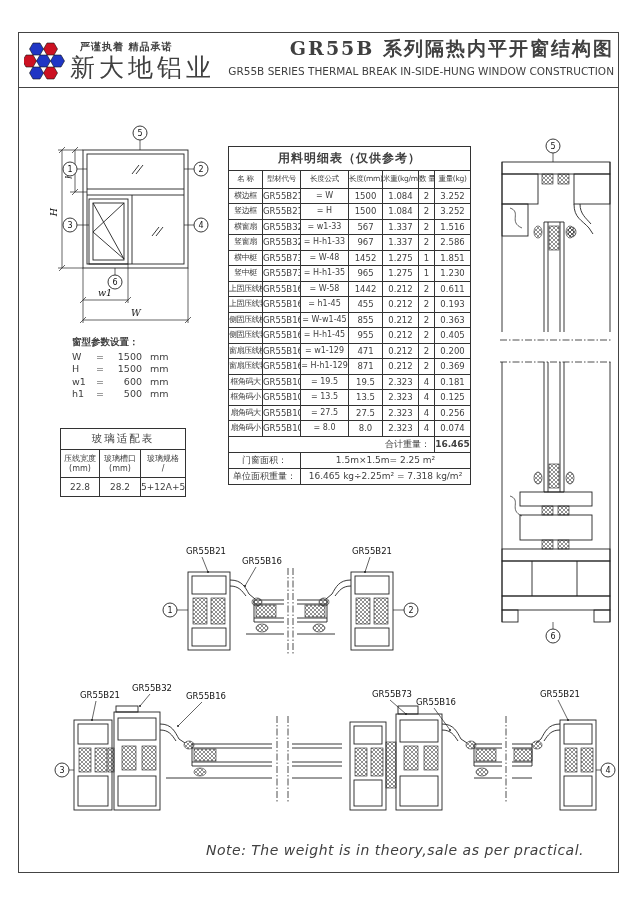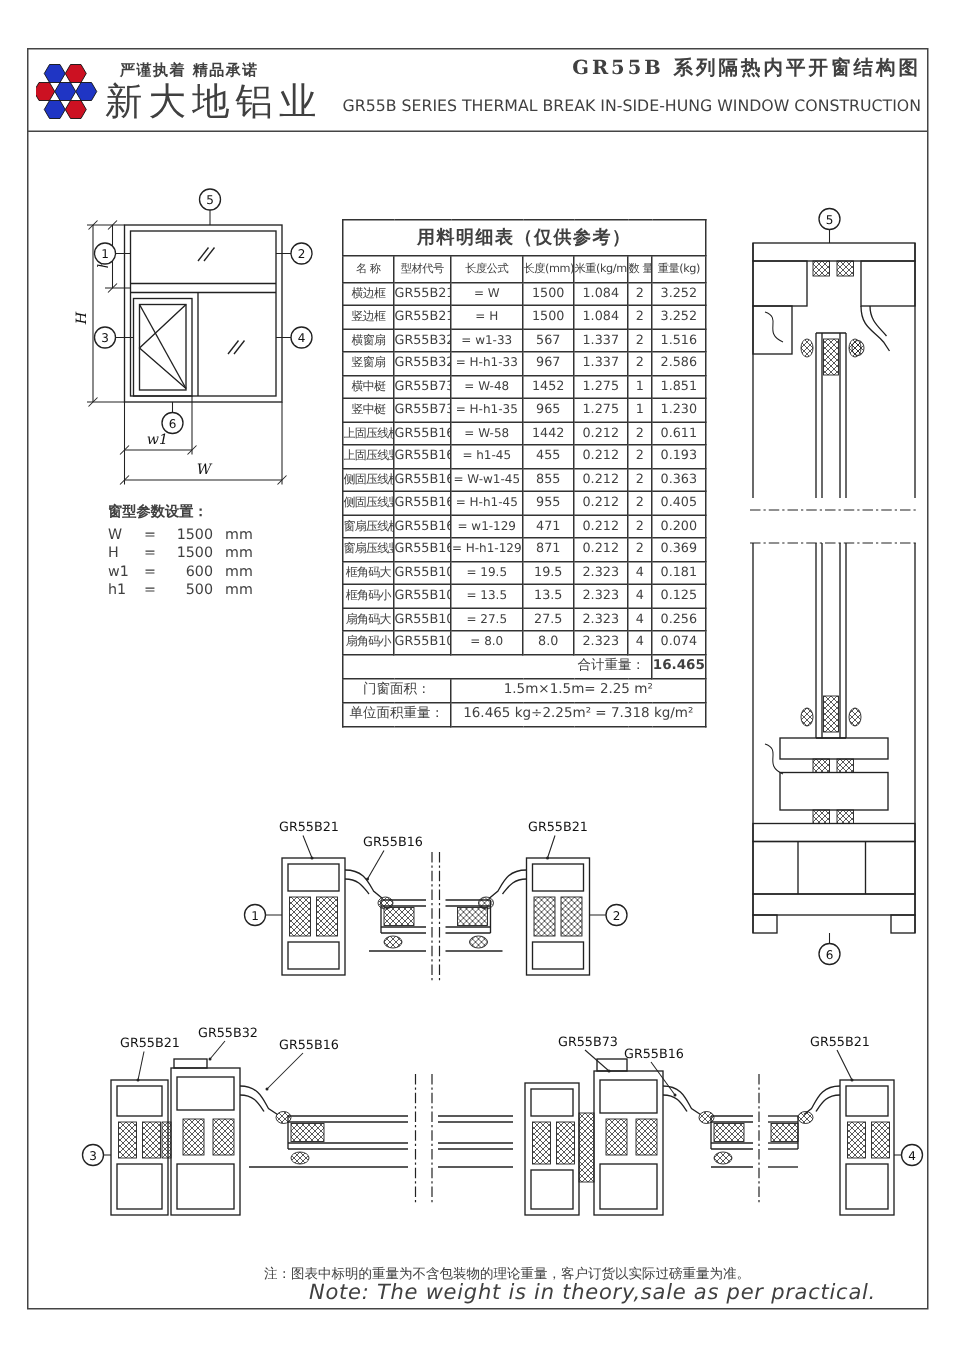--- a/index.html
+++ b/index.html
@@ -7,21 +7,21 @@
         font-family:"DejaVu Sans","Liberation Sans",sans-serif;color:#404040;}
   .frame{position:absolute;left:18px;top:32px;width:599px;height:839px;border:1.5px solid #444;}
   .hsep{position:absolute;left:18px;top:87px;width:600px;height:0;border-top:1.5px solid #444;}
 
   
   .logo{position:absolute;left:24px;top:40px;}
   .slogan{position:absolute;left:80px;top:40px;font-size:10px;font-weight:bold;
           font-family:"DejaVu Serif","Liberation Serif",serif;letter-spacing:1px;}
   .company{position:absolute;left:70px;top:51px;font-size:25px;font-weight:normal;
            font-family:"DejaVu Serif","Liberation Serif",serif;letter-spacing:4px;}
-  .title-cn{position:absolute;right:26px;top:36px;font-size:13px;font-weight:bold;
+  .title-cn{position:absolute;right:26px;top:36px;font-size:19px;font-weight:bold;
             font-family:"DejaVu Serif","Liberation Serif",serif;letter-spacing:2px;white-space:nowrap;}
   .title-en{position:absolute;right:26px;top:65px;font-size:10.5px;letter-spacing:0;white-space:nowrap;}
 
   
   .params{position:absolute;left:72px;top:336px;font-size:9.5px;line-height:12.5px;}
   .params .p-title{font-weight:bold;margin-bottom:2px;}
   .params .p-row span{display:inline-block;}
   .params .p-name{width:20px;}
   .params .p-eq{width:16px;text-align:center;}
   .params .p-val{width:34px;text-align:right;margin-right:8px;}
@@ -174,20 +174,46 @@
     <div class="p-row">
       <span class="p-name">W</span><span class="p-eq">=</span><span class="p-val">1500</span><span>mm</span></div>
     <div class="p-row">
       <span class="p-name">H</span><span class="p-eq">=</span><span class="p-val">1500</span><span>mm</span></div>
     <div class="p-row">
       <span class="p-name">w1</span><span class="p-eq">=</span><span class="p-val">600</span><span>mm</span></div>
     <div class="p-row">
       <span class="p-name">h1</span><span class="p-eq">=</span><span class="p-val">500</span><span>mm</span></div>
   </div>
 
+  <table class="glass">
+    <tbody>
+        <tr>
+          <td class="g-title" colspan="3">玻璃适配表</td>
+        </tr>
+    <tr>
+      <th class="g-h" style="width:38px">
+        <div>压线宽度</div>
+            <div>(mm)</div>
+          </th>
+      <th class="g-h" style="width:40px">
+        <div>玻璃槽口</div>
+            <div>(mm)</div>
+          </th>
+      <th class="g-h" style="width:44px">
+        <div>玻璃规格</div>
+            <div>/</div>
+          </th>
+    </tr>
+    <tr>
+      <td class="g-v">22.8</td>
+      <td class="g-v">28.2</td>
+      <td class="g-v">5+12A+5</td>
+    </tr>
+  </tbody>
+    </table>
 
   <table class="mat">
     <colgroup>
         <col style="width:34px">
         <col style="width:38px">
         <col style="width:48px">
         <col style="width:34px">
         <col style="width:36px">
         <col style="width:16px">
         <col style="width:36px">
@@ -597,17 +623,16 @@
         <text class="balt" x="12" y="91">3</text>
     </g>
     <g>
       <line class="thin" x1="551" y1="88" x2="546" y2="88"></line>
       <circle class="balc" cx="558" cy="88" r="7"></circle>
         <text class="balt" x="558" y="91">4</text>
     </g>
   </svg>
 
   <div class="note">
-    <div>注：图表中标明的重量为不含包装物的理论重量，客户订货以实际过磅重量为准。</div>
     <div class="en">Note: The weight is in theory,sale as per practical.</div>
   </div>
 
 </div>
 
 </body></html>

